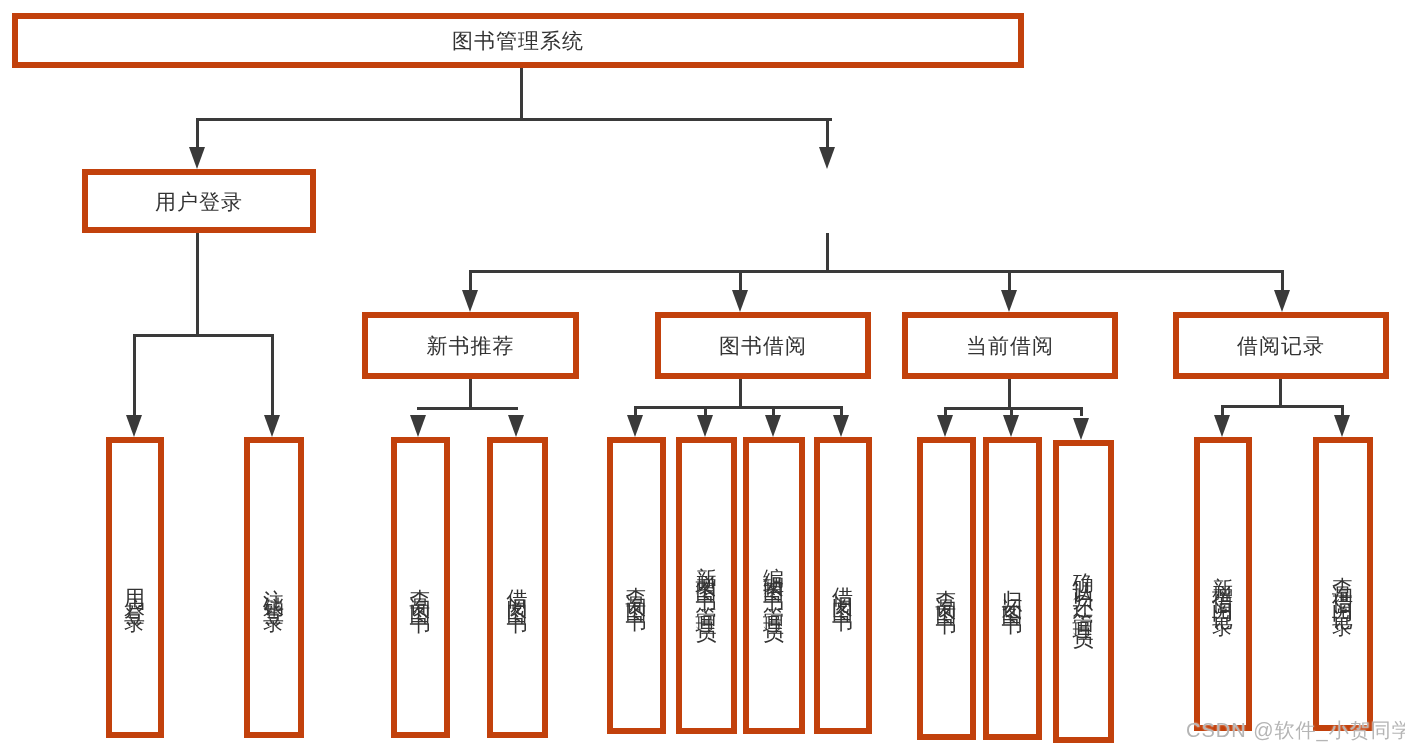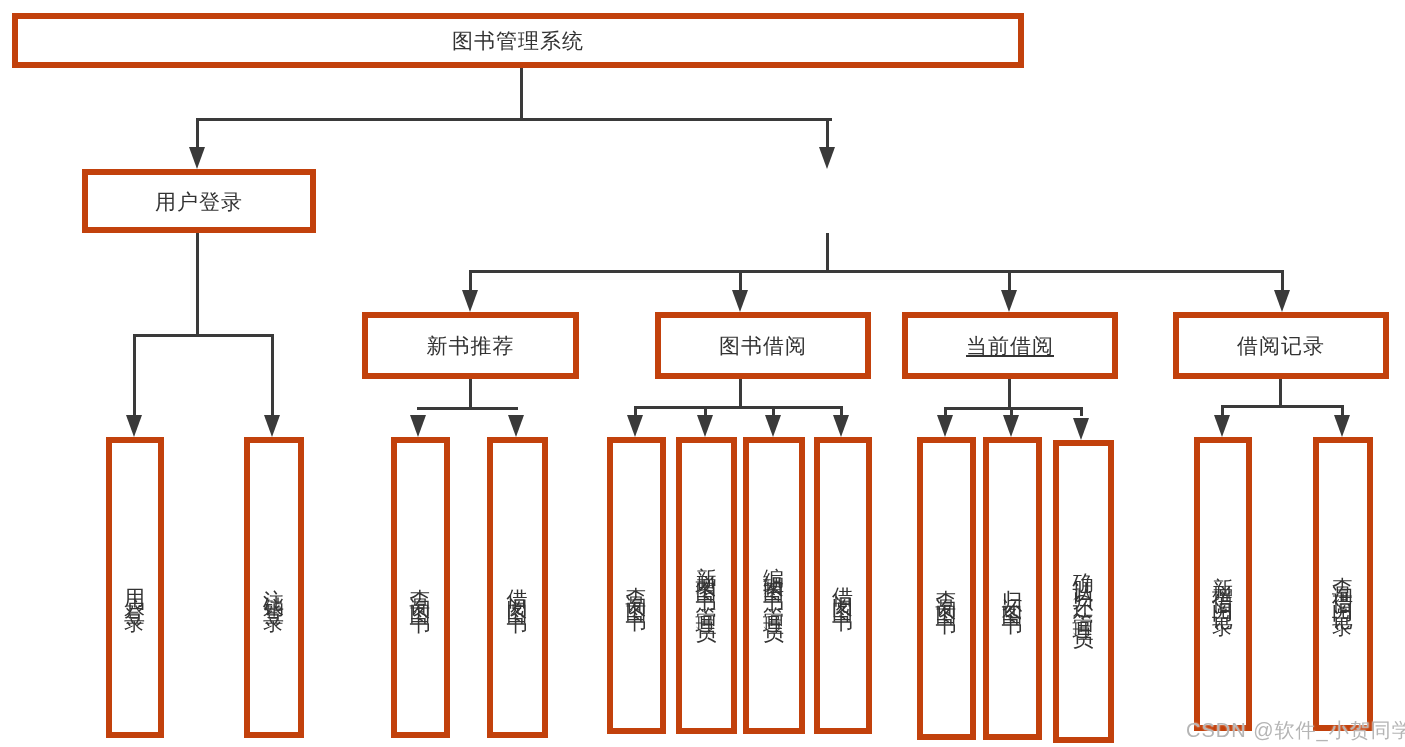--- a/index.html
+++ b/index.html
@@ -66,21 +66,21 @@
   <div class="arrow" style="left:732px;top:290px;"></div>
   <div class="arrow" style="left:1001px;top:290px;"></div>
   <div class="arrow" style="left:1274px;top:290px;"></div>
 
   <div class="node" style="left:362px;top:312px;width:217px;height:67px;">
     <span>新书推荐</span>
   </div>
   <div class="node" style="left:633px;top:312px;width:216px;height:67px;margin-left:22px;">
     <span>图书借阅</span>
   </div>
-  <div class="node" style="left:902px;top:312px;width:216px;height:67px;text-decoration:underline;">
+  <div class="node" style="left:902px;top:312px;width:216px;height:67px;">
     <span>当前借阅</span>
   </div>
   <div class="node" style="left:1173px;top:312px;width:216px;height:67px;">
     <span>借阅记录</span>
   </div>
 
   <div class="line" style="left:469px;top:379px;width:3px;height:30px;"></div>
   <div class="line" style="left:417px;top:407px;width:101px;height:3px;"></div>
   <div class="arrow" style="left:410px;top:415px;"></div>
   <div class="arrow" style="left:508px;top:415px;"></div>

